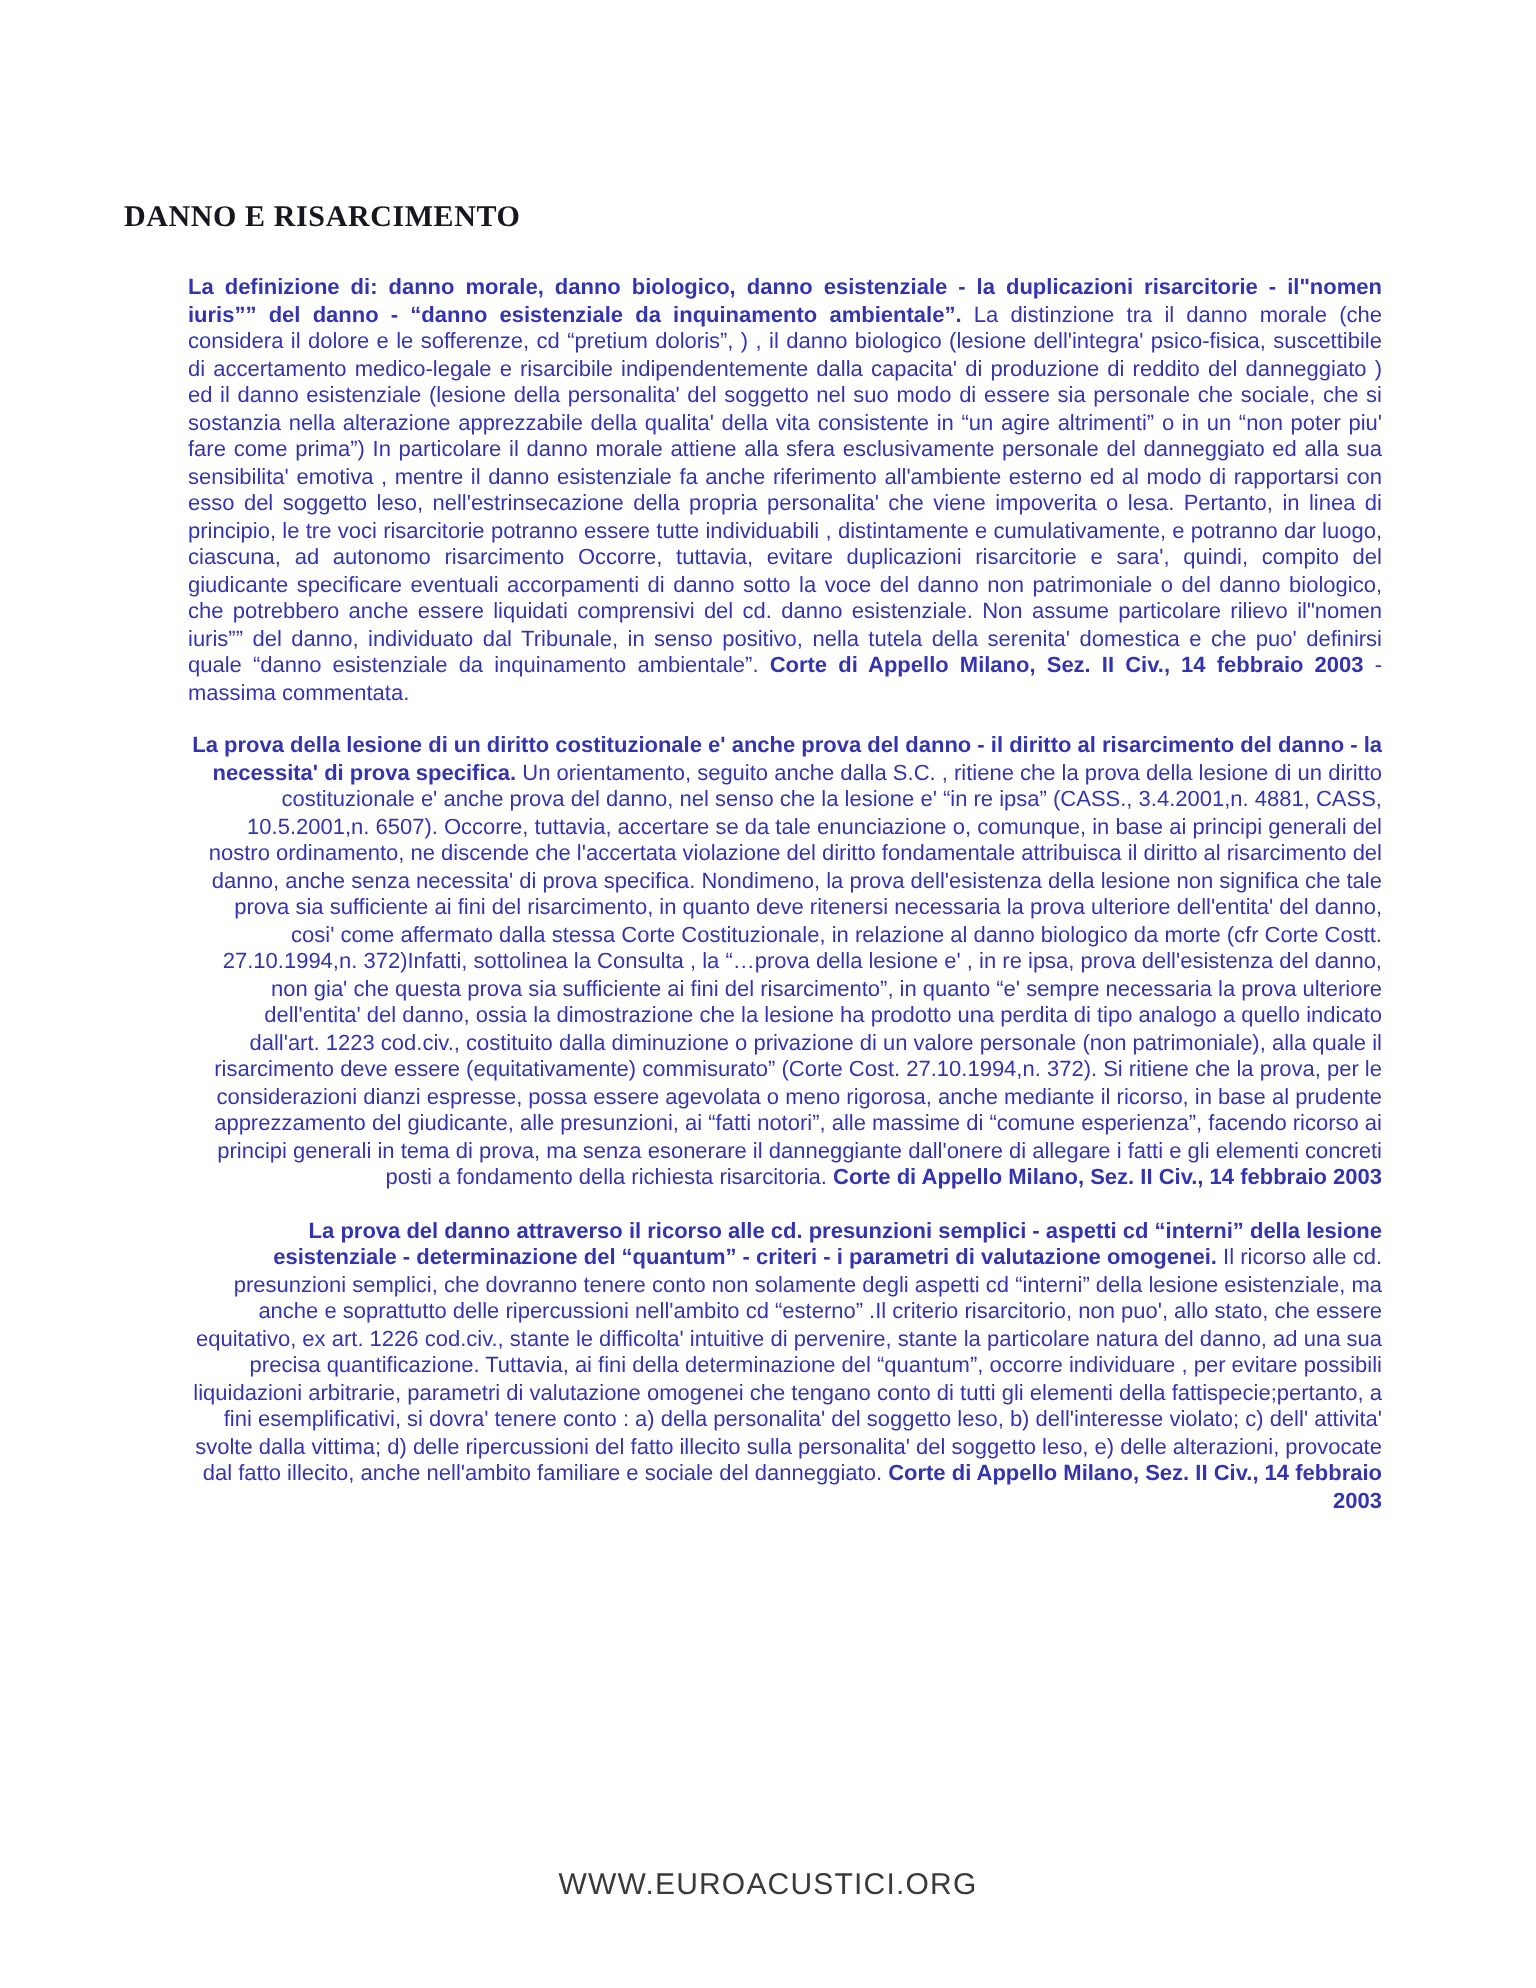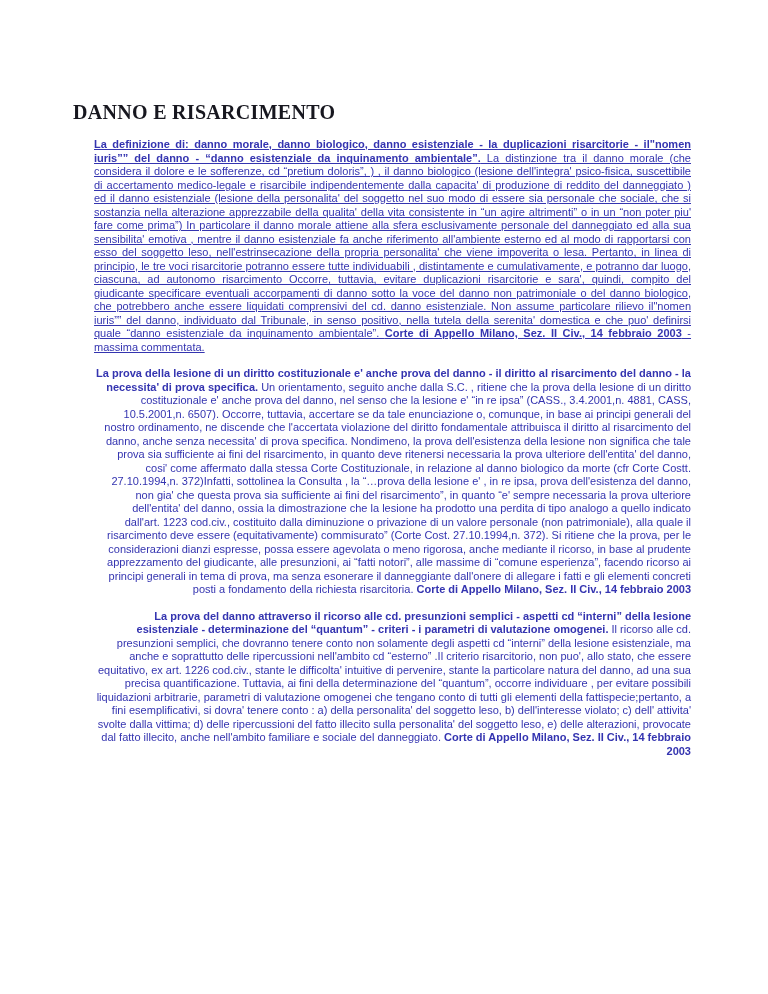--- a/index.html
+++ b/index.html
@@ -10,45 +10,44 @@
   .page {
     position: relative;
     width: 768px;
     height: 994px;
     background: #ffffff;
     overflow: hidden;
     font-family: "Liberation Sans", sans-serif;
   }
   .doc-title {
     position: absolute;
-    left: 73px;
+    left: 62px;
     top: 101px;
     font-family: "Liberation Serif", serif;
     font-weight: bold;
-    font-size: 20px;
+    font-size: 15px;
     letter-spacing: 0.3px;
     color: #17171f;
     white-space: nowrap;
   }
   .content {
     position: absolute;
     left: 94px;
     top: 138px;
     width: 597px;
   }
   .para {
     font-size: 11px;
     line-height: 13.5px;
     color: #3434b0;
     margin: 0 0 13px 0;
     text-align: right;
   }
   .para.justified {
     text-align: justify;
-    text-decoration: underline;
   }
   .lead, .citation {
     font-weight: bold;
   }
   .footer {
     position: absolute;
     left: 0;
     top: 934px;
     width: 768px;
     text-align: center;
@@ -68,14 +67,15 @@
   <div class="content">
 
     <p class="para justified"><span class="lead">La definizione di: danno morale, danno biologico, danno esistenziale - la duplicazioni risarcitorie - il"nomen iuris”” del danno - “danno esistenziale da inquinamento ambientale”.</span><span> La distinzione tra il danno morale (che considera il dolore e le sofferenze, cd “pretium doloris”, ) , il danno biologico (lesione dell'integra' psico-fisica, suscettibile di accertamento medico-legale e risarcibile indipendentemente dalla capacita' di produzione di reddito del danneggiato ) ed il danno esistenziale (lesione della personalita' del soggetto nel suo modo di essere sia personale che sociale, che si sostanzia nella alterazione apprezzabile della qualita' della vita consistente in “un agire altrimenti” o in un “non poter piu' fare come prima”) In particolare il danno morale attiene alla sfera esclusivamente personale del danneggiato ed alla sua sensibilita' emotiva , mentre il danno esistenziale fa anche riferimento all'ambiente esterno ed al modo di rapportarsi con esso del soggetto leso, nell'estrinsecazione della propria personalita' che viene impoverita o lesa. Pertanto, in linea di principio, le tre voci risarcitorie potranno essere tutte individuabili , distintamente e cumulativamente, e potranno dar luogo, ciascuna, ad autonomo risarcimento Occorre, tuttavia, evitare duplicazioni risarcitorie e sara', quindi, compito del giudicante specificare eventuali accorpamenti di danno sotto la voce del danno non patrimoniale o del danno biologico, che potrebbero anche essere liquidati comprensivi del cd. danno esistenziale. Non assume particolare rilievo il"nomen iuris”” del danno, individuato dal Tribunale, in senso positivo, nella tutela della serenita' domestica e che puo' definirsi quale “danno esistenziale da inquinamento ambientale”. </span><span class="citation">Corte di Appello Milano, Sez. II Civ., 14 febbraio 2003</span><span> - massima commentata.</span></p>
 
     <p class="para"><span class="lead">La prova della lesione di un diritto costituzionale e' anche prova del danno - il diritto al risarcimento del danno - la necessita' di prova specifica.</span><span> Un orientamento, seguito anche dalla S.C. , ritiene che la prova della lesione di un diritto costituzionale e' anche prova del danno, nel senso che la lesione e' “in re ipsa” (CASS., 3.4.2001,n. 4881, CASS, 10.5.2001,n. 6507). Occorre, tuttavia, accertare se da tale enunciazione o, comunque, in base ai principi generali del nostro ordinamento, ne discende che l'accertata violazione del diritto fondamentale attribuisca il diritto al risarcimento del danno, anche senza necessita' di prova specifica. Nondimeno, la prova dell'esistenza della lesione non significa che tale prova sia sufficiente ai fini del risarcimento, in quanto deve ritenersi necessaria la prova ulteriore dell'entita' del danno, cosi' come affermato dalla stessa Corte Costituzionale, in relazione al danno biologico da morte (cfr Corte Costt. 27.10.1994,n. 372)Infatti, sottolinea la Consulta , la “…prova della lesione e' , in re ipsa, prova dell'esistenza del danno, non gia' che questa prova sia sufficiente ai fini del risarcimento”, in quanto “e' sempre necessaria la prova ulteriore dell'entita' del danno, ossia la dimostrazione che la lesione ha prodotto una perdita di tipo analogo a quello indicato dall'art. 1223 cod.civ., costituito dalla diminuzione o privazione di un valore personale (non patrimoniale), alla quale il risarcimento deve essere (equitativamente) commisurato” (Corte Cost. 27.10.1994,n. 372). Si ritiene che la prova, per le considerazioni dianzi espresse, possa essere agevolata o meno rigorosa, anche mediante il ricorso, in base al prudente apprezzamento del giudicante, alle presunzioni, ai “fatti notori”, alle massime di “comune esperienza”, facendo ricorso ai principi generali in tema di prova, ma senza esonerare il danneggiante dall'onere di allegare i fatti e gli elementi concreti posti a fondamento della richiesta risarcitoria. </span><span class="citation">Corte di Appello Milano, Sez. II Civ., 14 febbraio 2003</span><span></span></p>
 
     <p class="para"><span class="lead">La prova del danno attraverso il ricorso alle cd. presunzioni semplici - aspetti cd “interni” della lesione esistenziale - determinazione del “quantum” - criteri - i parametri di valutazione omogenei.</span><span> Il ricorso alle cd. presunzioni semplici, che dovranno tenere conto non solamente degli aspetti cd “interni” della lesione esistenziale, ma anche e soprattutto delle ripercussioni nell'ambito cd “esterno” .Il criterio risarcitorio, non puo', allo stato, che essere equitativo, ex art. 1226 cod.civ., stante le difficolta' intuitive di pervenire, stante la particolare natura del danno, ad una sua precisa quantificazione. Tuttavia, ai fini della determinazione del “quantum”, occorre individuare , per evitare possibili liquidazioni arbitrarie, parametri di valutazione omogenei che tengano conto di tutti gli elementi della fattispecie;pertanto, a fini esemplificativi, si dovra' tenere conto : a) della personalita' del soggetto leso, b) dell'interesse violato; c) dell' attivita' svolte dalla vittima; d) delle ripercussioni del fatto illecito sulla personalita' del soggetto leso, e) delle alterazioni, provocate dal fatto illecito, anche nell'ambito familiare e sociale del danneggiato. </span><span class="citation">Corte di Appello Milano, Sez. II Civ., 14 febbraio 2003</span><span></span></p>
 
   </div>
 
+  <div class="footer">WWW.EUROACUSTICI.ORG</div>
 
 </div>
 
 </body></html>

